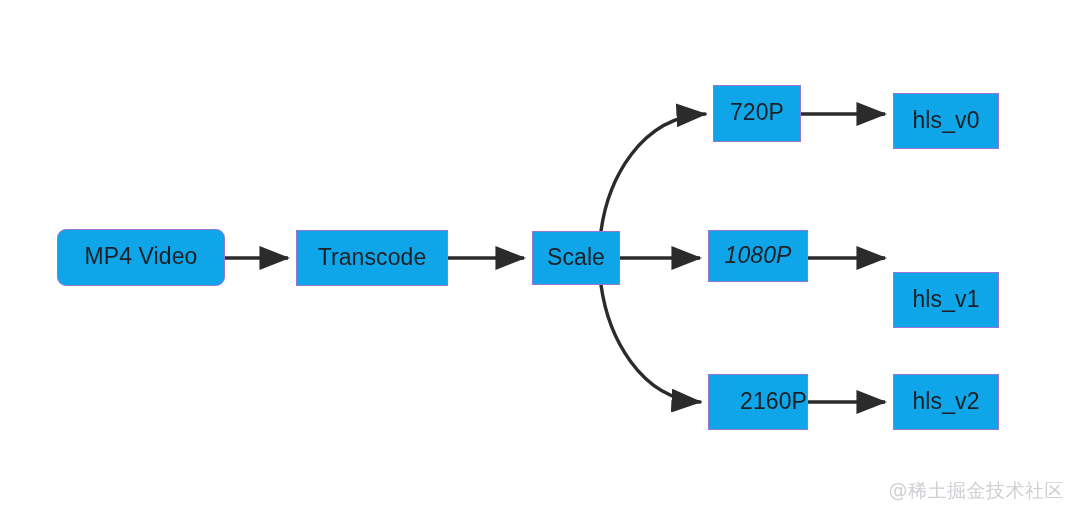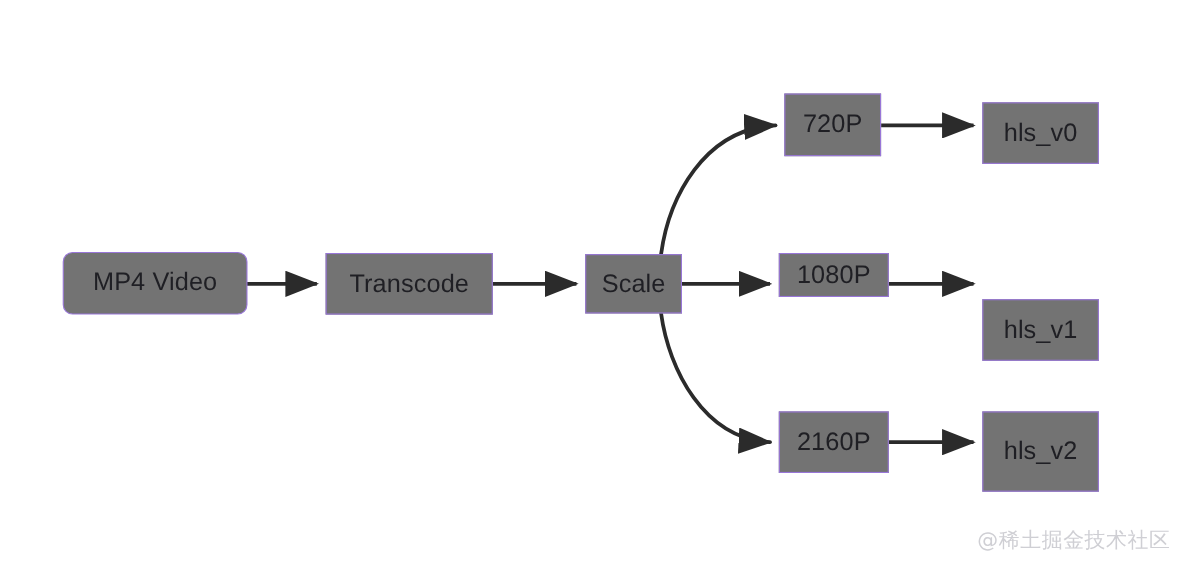--- a/index.html
+++ b/index.html
@@ -20,21 +20,21 @@
   .diagram-svg {
     position: absolute;
     left: 0;
     top: 0;
     width: 1080px;
     height: 518px;
   }
   .node {
     position: absolute;
     box-sizing: border-box;
-    background: #737373;
+    background: #0ea5e9;
     border: 1.6px solid #9876d8;
     display: flex;
     align-items: center;
     justify-content: center;
     color: #1f1f24;
     font-size: 23px;
     font-family: "Liberation Sans", "DejaVu Sans", sans-serif;
     letter-spacing: 0.1px;
     white-space: nowrap;
     z-index: 3;
@@ -112,35 +112,35 @@
   </div>
 
   <div class="node" style="left:296px; top:230px; width:152px; height:56px;">
     <span class="node-label">Transcode</span>
   </div>
 
   <div class="node" style="left:713px; top:85px; width:88px; height:57px;">
     <span class="node-label">720P</span>
   </div>
 
-  <div class="node" style="left:708px; top:230px; width:100px; height:40px;">
+  <div class="node" style="left:708px; top:230px; width:100px; height:52px;font-style:italic;">
     <span class="node-label">1080P</span>
   </div>
 
-  <div class="node" style="left:708px; top:374px; width:100px; height:56px;">
+  <div class="node" style="left:708px; top:374px; width:100px; height:56px;justify-content:flex-end;">
     <span class="node-label">2160P</span>
   </div>
 
   <div class="node" style="left:893px; top:93px; width:106px; height:56px;">
     <span class="node-label">hls_v0</span>
   </div>
 
   <div class="node" style="left:893px; top:230px; width:106px; height:56px;margin-top:42px;">
     <span class="node-label">hls_v1</span>
   </div>
 
-  <div class="node" style="left:893px; top:374px; width:106px; height:73px;">
+  <div class="node" style="left:893px; top:374px; width:106px; height:56px;">
     <span class="node-label">hls_v2</span>
   </div>
 
   <div id="watermark">@稀土掘金技术社区</div>
 
 </div>
 
 </body></html>

